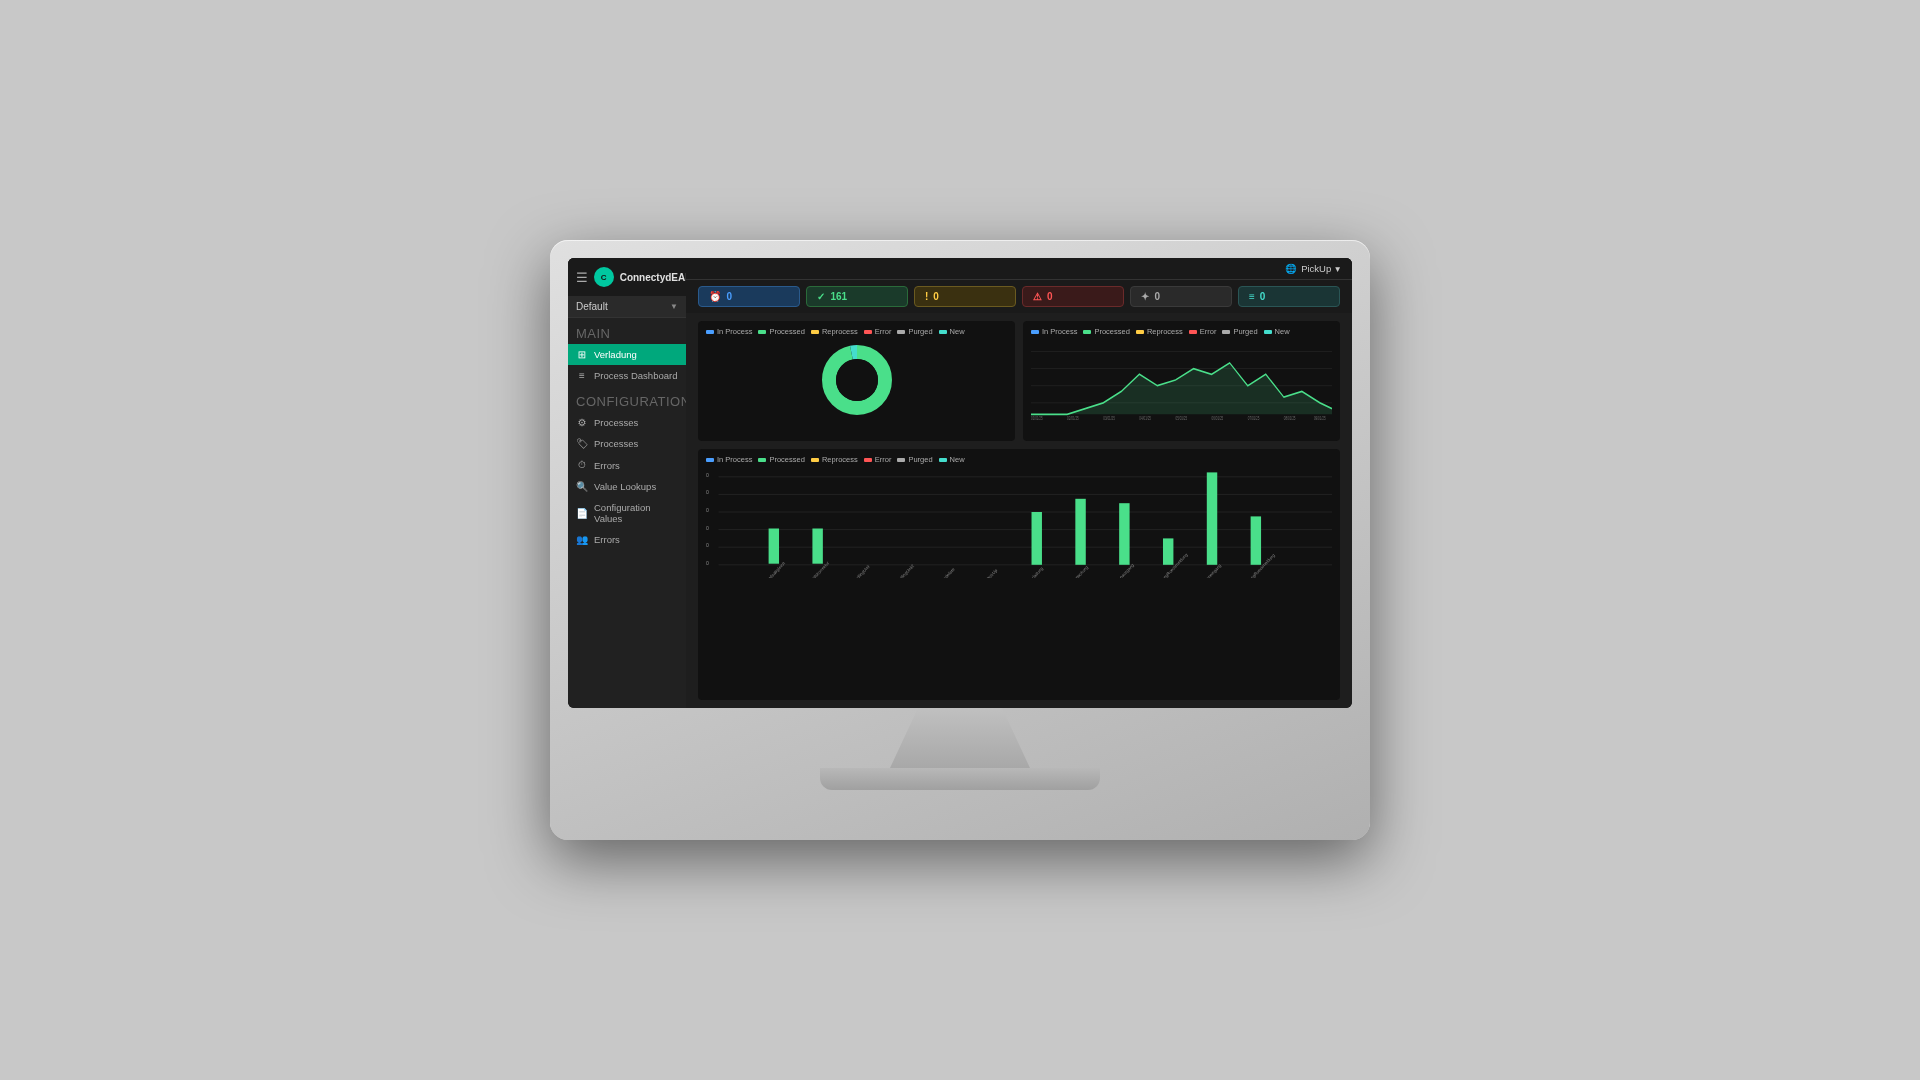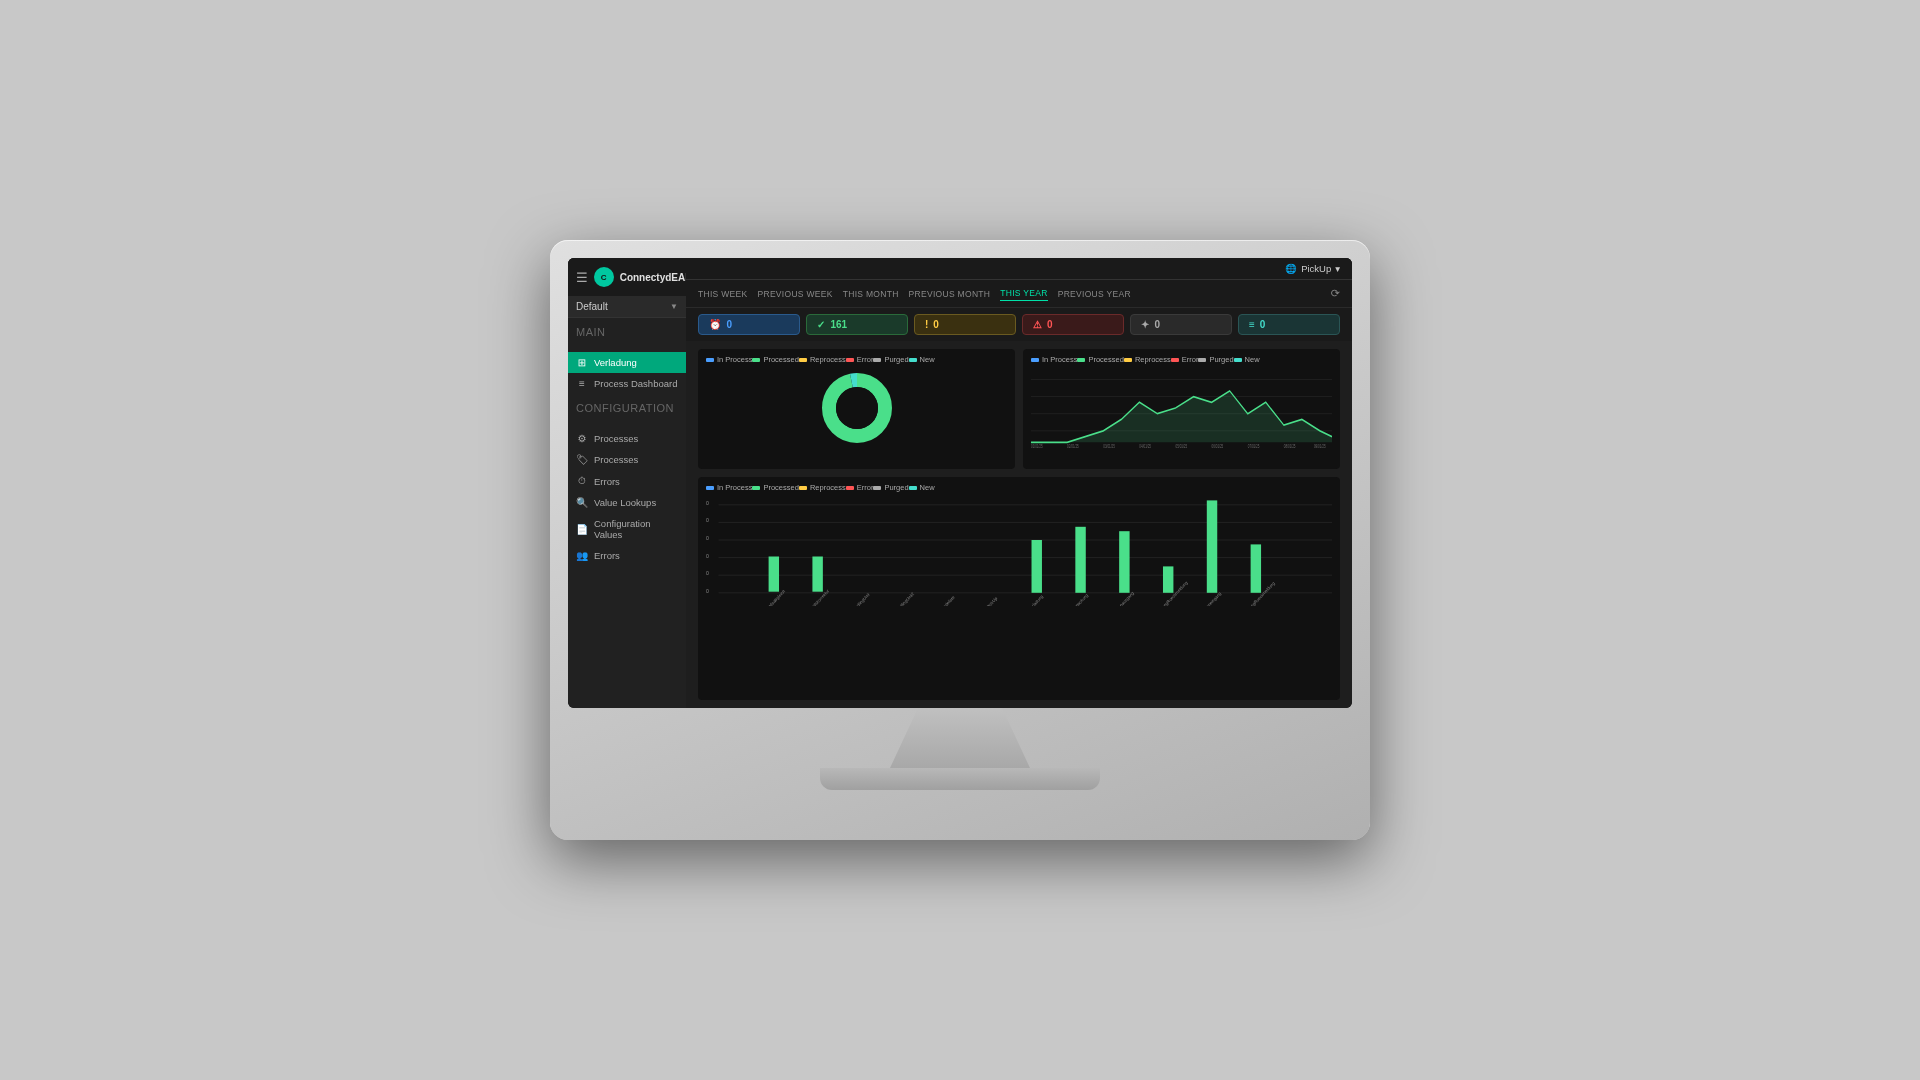--- a/index.html
+++ b/index.html
@@ -116,22 +116,22 @@
       font-size: 10px;
       flex: 1;
     }
 
     .profile-arrow {
       color: #888;
       font-size: 8px;
     }
 
     .section-label {
-      padding: 8px 8px 14px 8px;
-      font-size: 11px;
+      padding: 8px 8px 3px 8px;
+      font-size: 13px;
       color: #666;
       text-transform: uppercase;
       letter-spacing: 0.5px;
     }
 
     .nav-item {
       display: flex;
       align-items: center;
       padding: 5px 8px;
       gap: 6px;
@@ -260,20 +260,21 @@
       background: #111;
       border-radius: 4px;
       padding: 6px 8px;
       flex: 1;
       overflow: hidden;
     }
 
     .chart-legend {
       display: flex;
       flex-wrap: wrap;
+      gap: 6px;
       margin-bottom: 4px;
     }
 
     .legend-item {
       display: flex;
       align-items: center;
       gap: 3px;
       font-size: 7.5px;
       color: #aaa;
     }
@@ -388,29 +389,20 @@
         <div class="main-content">
 
           <div class="topbar">
             <div class="lang-btn">
               <span>🌐</span>
               <span>PickUp</span>
               <span>▾</span>
             </div>
           </div>
 
-          <div class="period-tabs">
-            <span class="period-tab">THIS WEEK</span>
-            <span class="period-tab">PREVIOUS WEEK</span>
-            <span class="period-tab">THIS MONTH</span>
-            <span class="period-tab">PREVIOUS MONTH</span>
-            <span class="period-tab active">THIS YEAR</span>
-            <span class="period-tab">PREVIOUS YEAR</span>
-            <span class="refresh-icon">⟳</span>
-          </div>
 
           <div class="status-cards">
             <div class="status-card blue">
               <span class="status-card-icon">⏰</span>
               <span>0</span>
             </div>
             <div class="status-card green">
               <span class="status-card-icon">✓</span>
               <span>161</span>
             </div>

